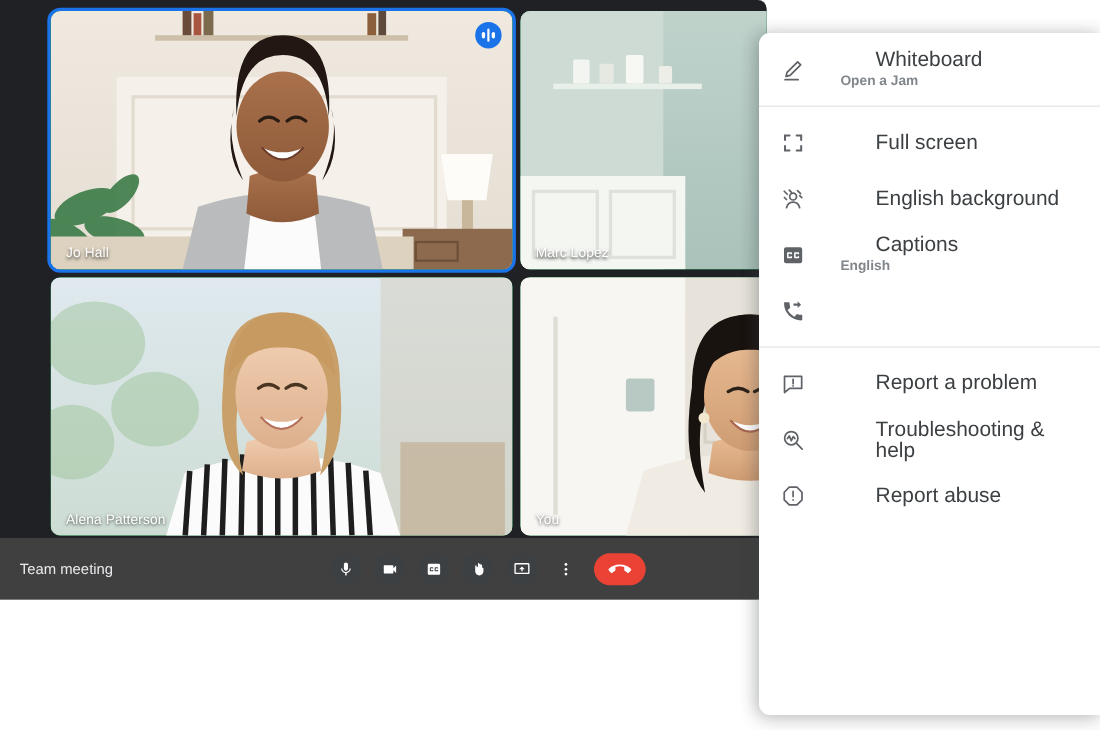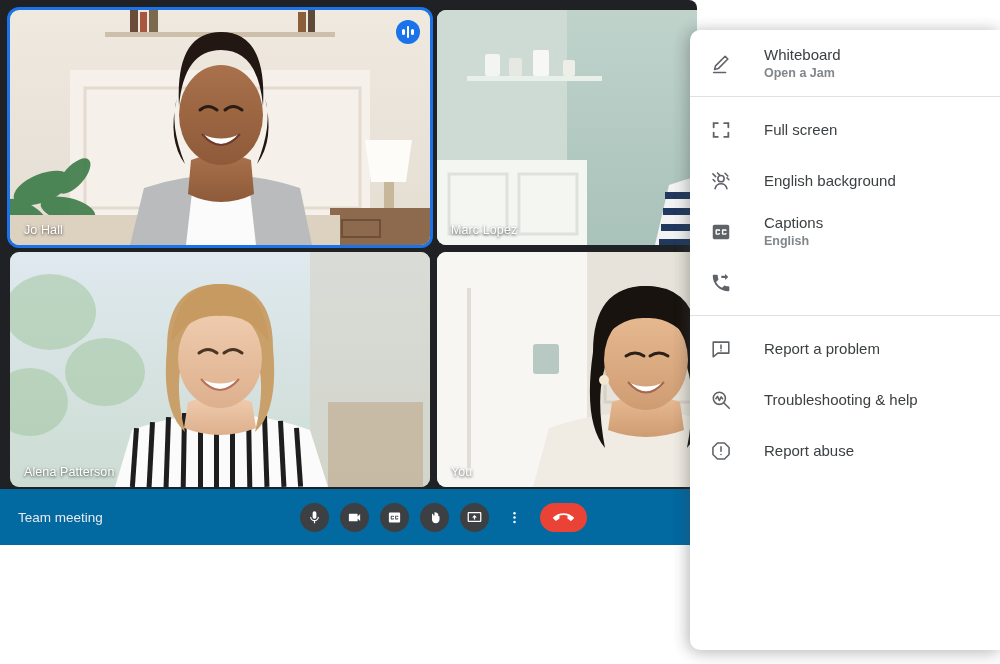--- a/index.html
+++ b/index.html
@@ -34,20 +34,21 @@
     width: 697px;
     height: 489px;
     padding: 0;
   }
 
   .tile {
     position: absolute;
     border-radius: 9px;
     overflow: hidden;
     background: #15803d;
+    margin-left: 36px;
   }
   .tile.t1 { left: 10px;  top: 10px;  width: 420px; height: 235px; }
   .tile.t2 { left: 437px; top: 10px;  width: 420px; height: 235px; }
   .tile.t3 { left: 10px;  top: 252px; width: 420px; height: 235px; }
   .tile.t4 { left: 437px; top: 252px; width: 420px; height: 235px; }
 
   .tile.active {
     box-shadow: 0 0 0 3px #1a73e8;
   }
 
@@ -93,21 +94,21 @@
   .bars i:nth-child(2) { height: 12px; }
   .bars i:nth-child(3) { height: 6px; }
 
   
   #bottom-bar {
     position: absolute;
     left: 0;
     bottom: 0;
     width: 697px;
     height: 56px;
-    background: #0369a1;
+    background: #404040;
     display: flex;
     align-items: center;
   }
   #meeting-title {
     position: absolute;
     left: 18px;
     color: #e8eaed;
     font-size: 13.5px;
   }
   #control-row {
@@ -166,23 +167,24 @@
     width: 30px;
     min-width: 30px;
     display: flex;
     align-items: center;
     justify-content: center;
     color: #5f6368;
     margin-right: 28px;
   }
   .mi-text { display: flex; flex-direction: column; justify-content: center; }
   .mi-label {
-    font-size: 15px;
+    font-size: 19px;
     color: #3c4043;
     line-height: 19px;
+    margin-left: 32px;
   }
   .mi-sub {
     font-size: 12.5px;
     color: #80868b;
     line-height: 17px;
     margin-top: 1px;
     font-weight: bold;
   }
   .menu-divider {
     height: 1px;

